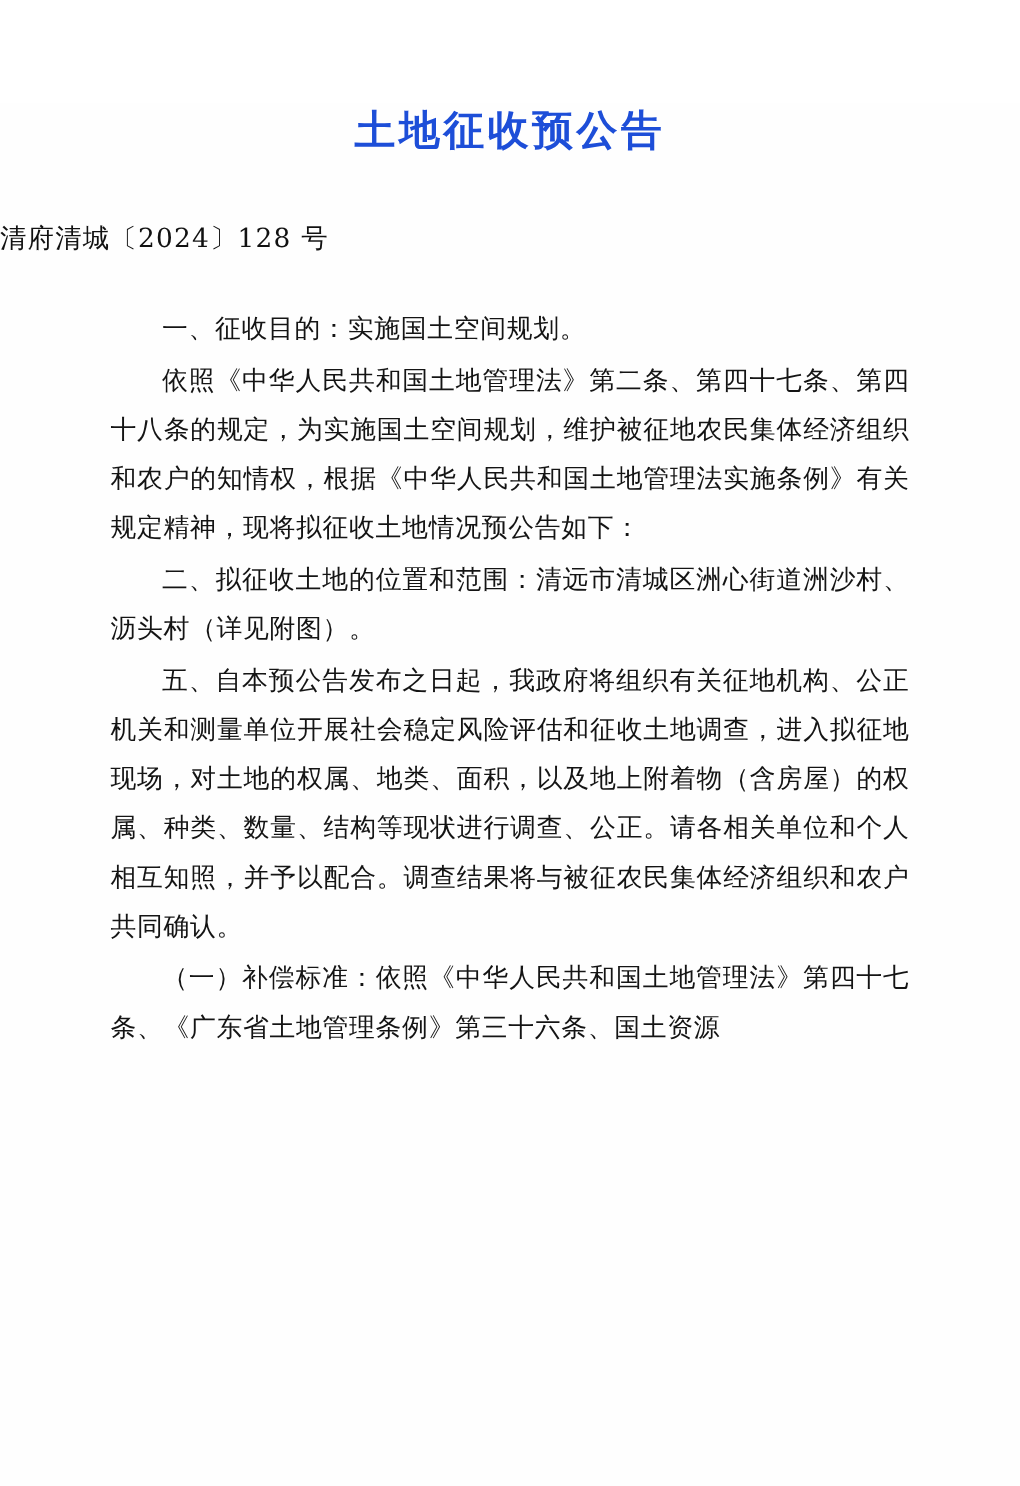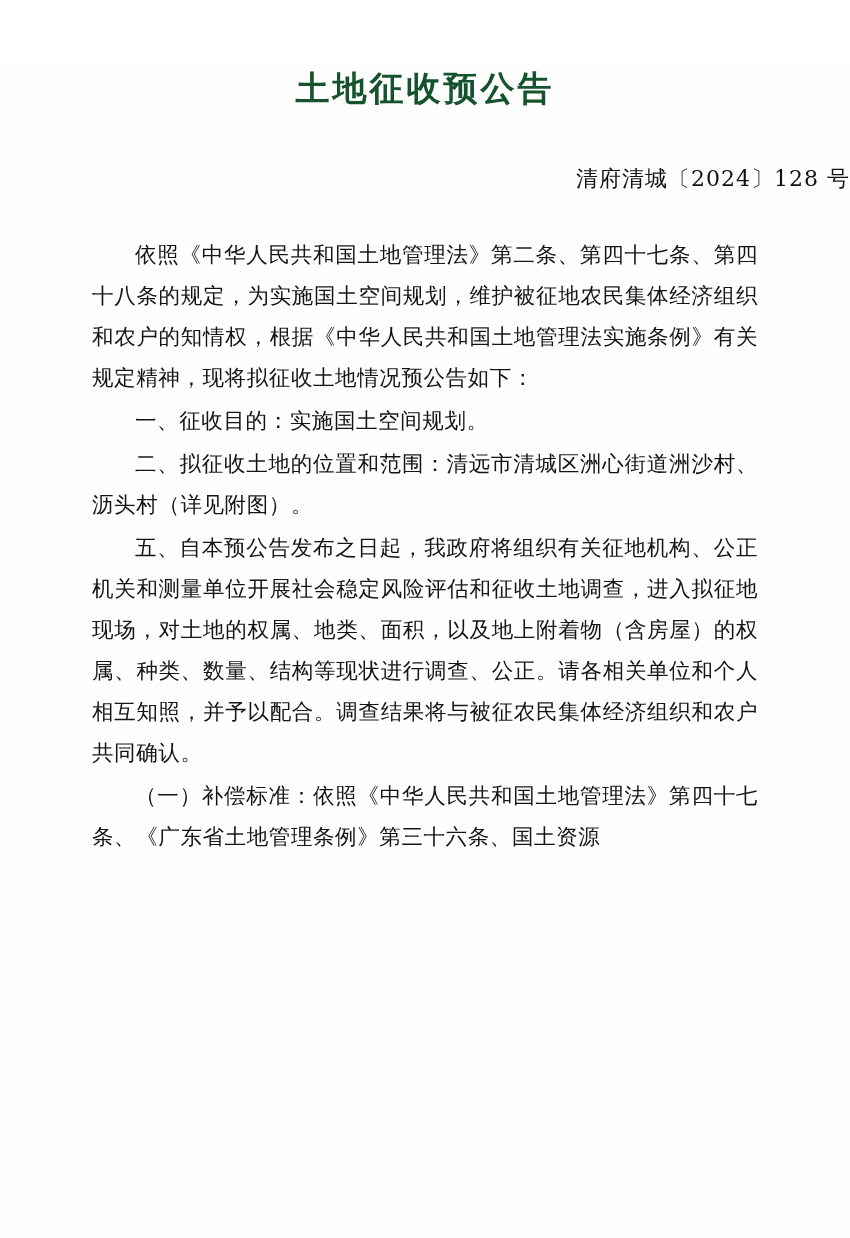--- a/index.html
+++ b/index.html
@@ -21,26 +21,26 @@
     height: 1238px;
     box-sizing: border-box;
     padding: 0;
     background: #fefefe;
   }
   .doc-title {
     text-align: center;
     font-size: 34px;
     font-weight: bold;
     letter-spacing: 3px;
-    margin-top: 66px;
-    color: #14532d;
+    margin-top: 86px;
+    color: #1d4ed8;
     font-family: "DejaVu Serif", "Liberation Serif", serif;
   }
   .doc-number {
-    text-align: right;
+    text-align: left;
     font-size: 22px;
     letter-spacing: 1px;
     margin-top: 52px;
     color: #111;
   }
   .body-text {
     margin: 40px 92px 0 92px;
     font-size: 21.5px;
     line-height: 41px;
     text-align: justify;
@@ -59,20 +59,20 @@
 </head>
 <body>
 
 <div class="page">
 
   <div class="doc-title">土地征收预公告</div>
 
   <div class="doc-number">清府清城〔2024〕128 号</div>
 
   <div class="body-text">
+    <p class="para">一、征收目的：实施国土空间规划。</p>
     <p class="para">依照《中华人民共和国土地管理法》第二条、第四十七条、第四十八条的规定，为实施国土空间规划，维护被征地农民集体经济组织和农户的知情权，根据《中华人民共和国土地管理法实施条例》有关规定精神，现将拟征收土地情况预公告如下：</p>
-    <p class="para">一、征收目的：实施国土空间规划。</p>
     <p class="para">二、拟征收土地的位置和范围：清远市清城区洲心街道洲沙村、沥头村（详见附图）。</p>
     <p class="para">五、自本预公告发布之日起，我政府将组织有关征地机构、公正机关和测量单位开展社会稳定风险评估和征收土地调查，进入拟征地现场，对土地的权属、地类、面积，以及地上附着物（含房屋）的权属、种类、数量、结构等现状进行调查、公正。请各相关单位和个人相互知照，并予以配合。调查结果将与被征农民集体经济组织和农户共同确认。</p>
     <p class="para">（一）补偿标准：依照《中华人民共和国土地管理法》第四十七条、《广东省土地管理条例》第三十六条、国土资源</p>
   </div>
 
 </div>
 
 </body></html>

